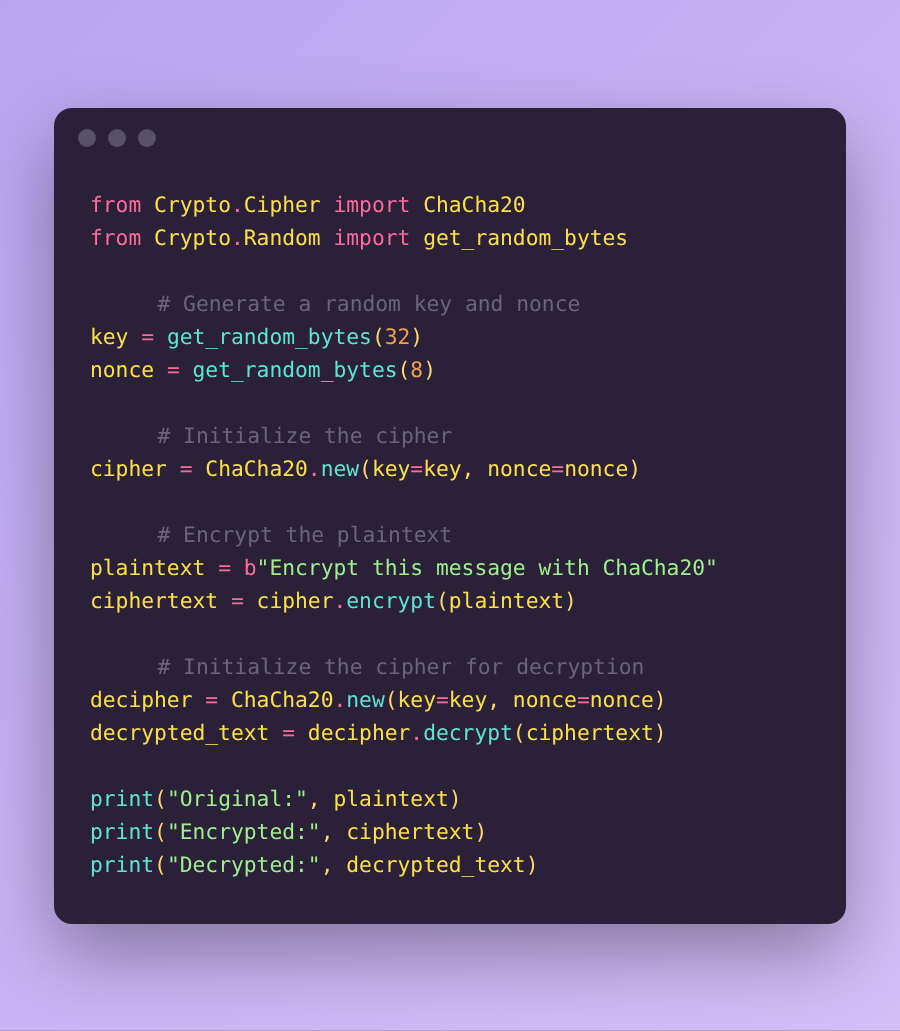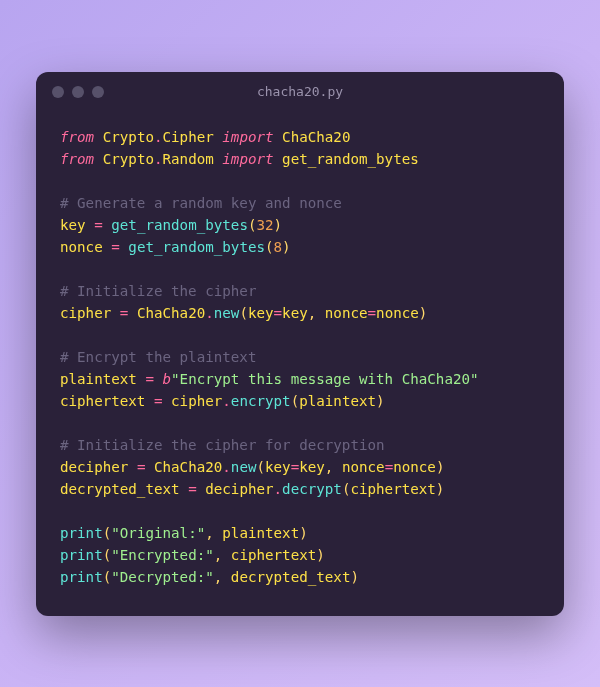--- a/index.html
+++ b/index.html
@@ -40,35 +40,34 @@
     font-size: 13px;
     pointer-events: none;
   }
   .code {
     padding: 14px 24px 28px 24px;
     font-size: 14.2px;
     line-height: 1.55;
     white-space: pre;
     color: #e8e4f2;
   }
-  .kw   { color: #ff6b9d; font-style: italic; }
+  .kw   { color: #ff6b9d; }
   .fn   { color: #5ee5d6; }
   .pn   { color: #ffd86b; }
   .str  { color: #9fef8f; }
   .num  { color: #f0a050; text-align: center; }
-  .cm   { color: #6b6480; }
+  .cm   { color: #6b6480; margin-left: 45px; }
   .op   { color: #ff6b9d; }
   .id   { color: #fde047; }
 </style>
 </head>
 <body>
 
 <div class="window">
   <div class="titlebar">
     <div class="dots">
       <div class="dot"></div>
       <div class="dot"></div>
       <div class="dot"></div>
     </div>
-    <div class="title">chacha20.py</div>
   </div>
   <div class="code" id="code-block"><div><span class="kw">from</span><span class="id"> Crypto</span><span class="op">.</span><span class="id">Cipher </span><span class="kw">import</span><span class="id"> ChaCha20</span></div><div><span class="kw">from</span><span class="id"> Crypto</span><span class="op">.</span><span class="id">Random </span><span class="kw">import</span><span class="id"> get_random_bytes</span></div><div>&nbsp;</div><div><span class="cm"># Generate a random key and nonce</span></div><div><span class="id">key </span><span class="op">=</span><span class="id"> </span><span class="fn">get_random_bytes</span><span class="pn">(</span><span class="num">32</span><span class="pn">)</span></div><div><span class="id">nonce </span><span class="op">=</span><span class="id"> </span><span class="fn">get_random_bytes</span><span class="pn">(</span><span class="num">8</span><span class="pn">)</span></div><div>&nbsp;</div><div><span class="cm"># Initialize the cipher</span></div><div><span class="id">cipher </span><span class="op">=</span><span class="id"> ChaCha20</span><span class="op">.</span><span class="fn">new</span><span class="pn">(</span><span class="id">key</span><span class="op">=</span><span class="id">key</span><span class="pn">, </span><span class="id">nonce</span><span class="op">=</span><span class="id">nonce</span><span class="pn">)</span></div><div>&nbsp;</div><div><span class="cm"># Encrypt the plaintext</span></div><div><span class="id">plaintext </span><span class="op">=</span><span class="id"> </span><span class="kw">b</span><span class="str">"Encrypt this message with ChaCha20"</span></div><div><span class="id">ciphertext </span><span class="op">=</span><span class="id"> cipher</span><span class="op">.</span><span class="fn">encrypt</span><span class="pn">(</span><span class="id">plaintext</span><span class="pn">)</span></div><div>&nbsp;</div><div><span class="cm"># Initialize the cipher for decryption</span></div><div><span class="id">decipher </span><span class="op">=</span><span class="id"> ChaCha20</span><span class="op">.</span><span class="fn">new</span><span class="pn">(</span><span class="id">key</span><span class="op">=</span><span class="id">key</span><span class="pn">, </span><span class="id">nonce</span><span class="op">=</span><span class="id">nonce</span><span class="pn">)</span></div><div><span class="id">decrypted_text </span><span class="op">=</span><span class="id"> decipher</span><span class="op">.</span><span class="fn">decrypt</span><span class="pn">(</span><span class="id">ciphertext</span><span class="pn">)</span></div><div>&nbsp;</div><div><span class="fn">print</span><span class="pn">(</span><span class="str">"Original:"</span><span class="pn">, </span><span class="id">plaintext</span><span class="pn">)</span></div><div><span class="fn">print</span><span class="pn">(</span><span class="str">"Encrypted:"</span><span class="pn">, </span><span class="id">ciphertext</span><span class="pn">)</span></div><div><span class="fn">print</span><span class="pn">(</span><span class="str">"Decrypted:"</span><span class="pn">, </span><span class="id">decrypted_text</span><span class="pn">)</span></div></div>
 </div>
 
 </body></html>

